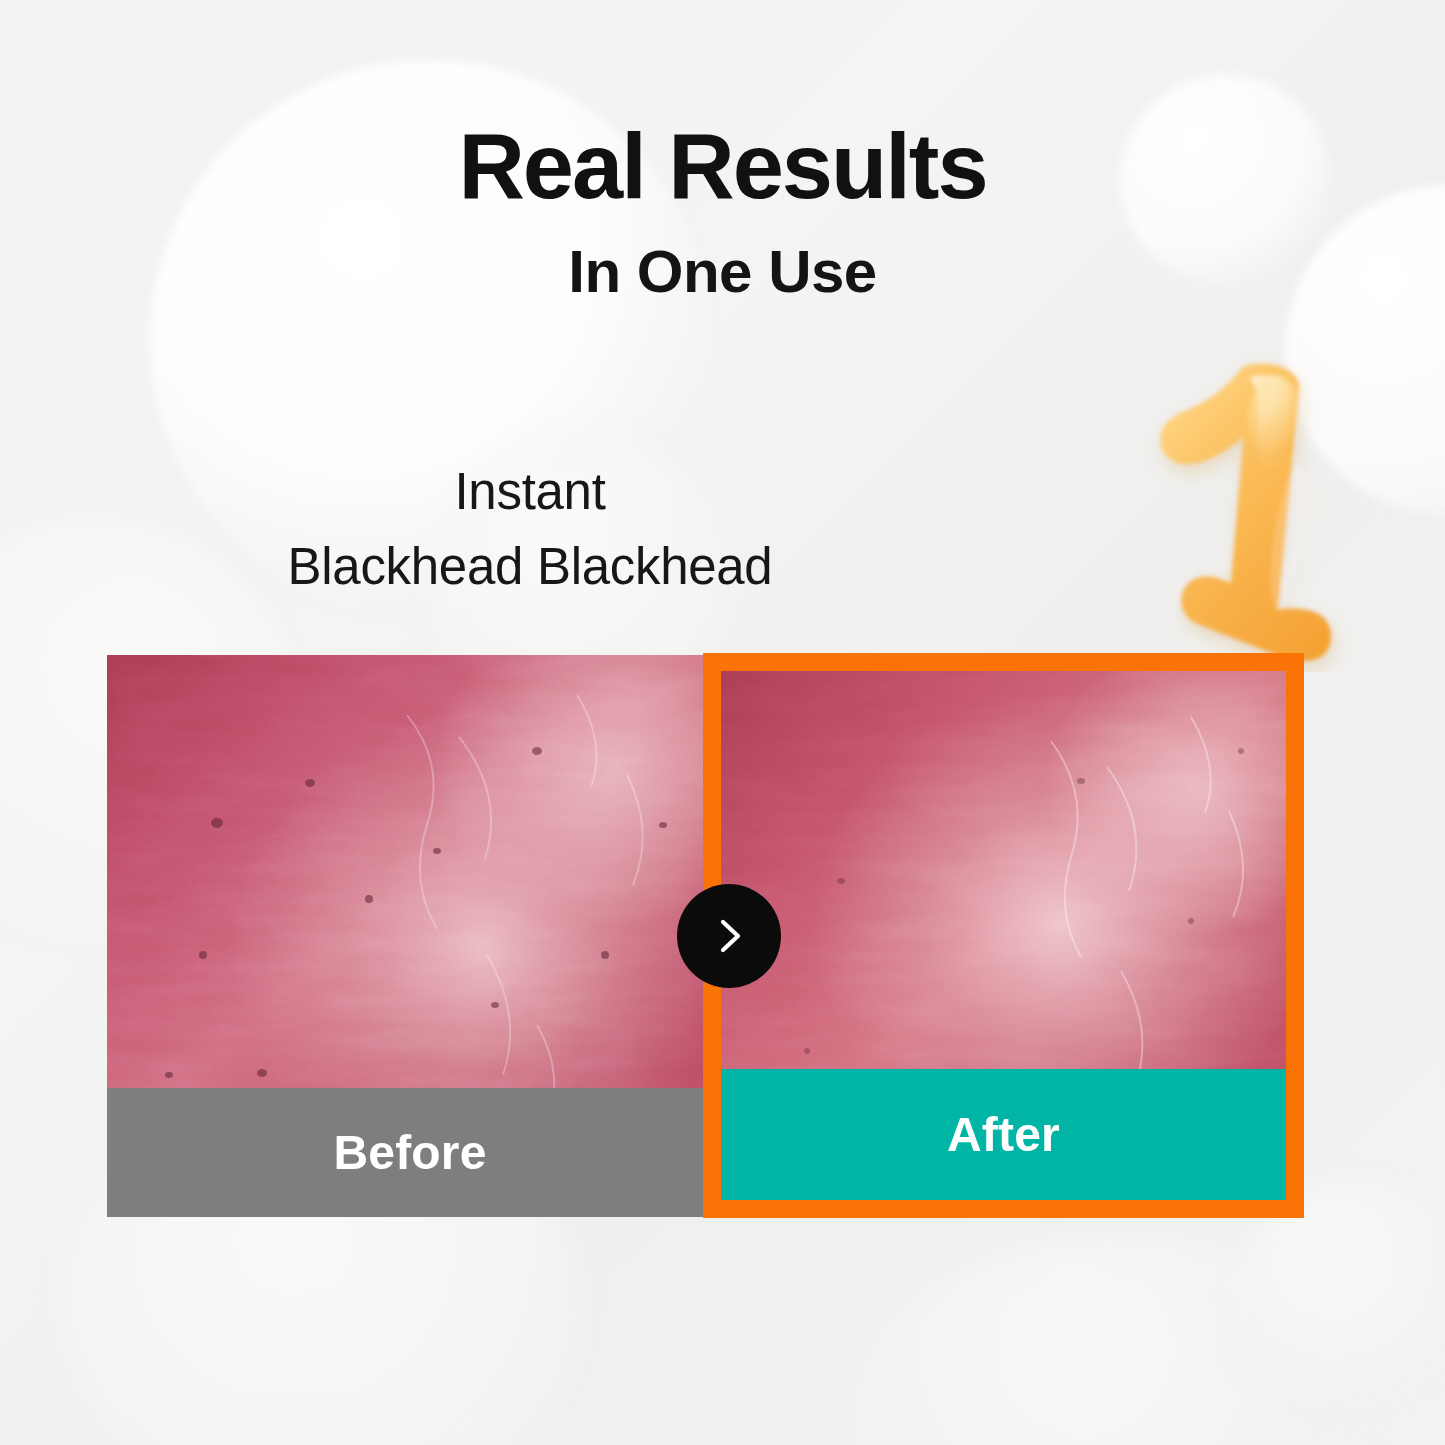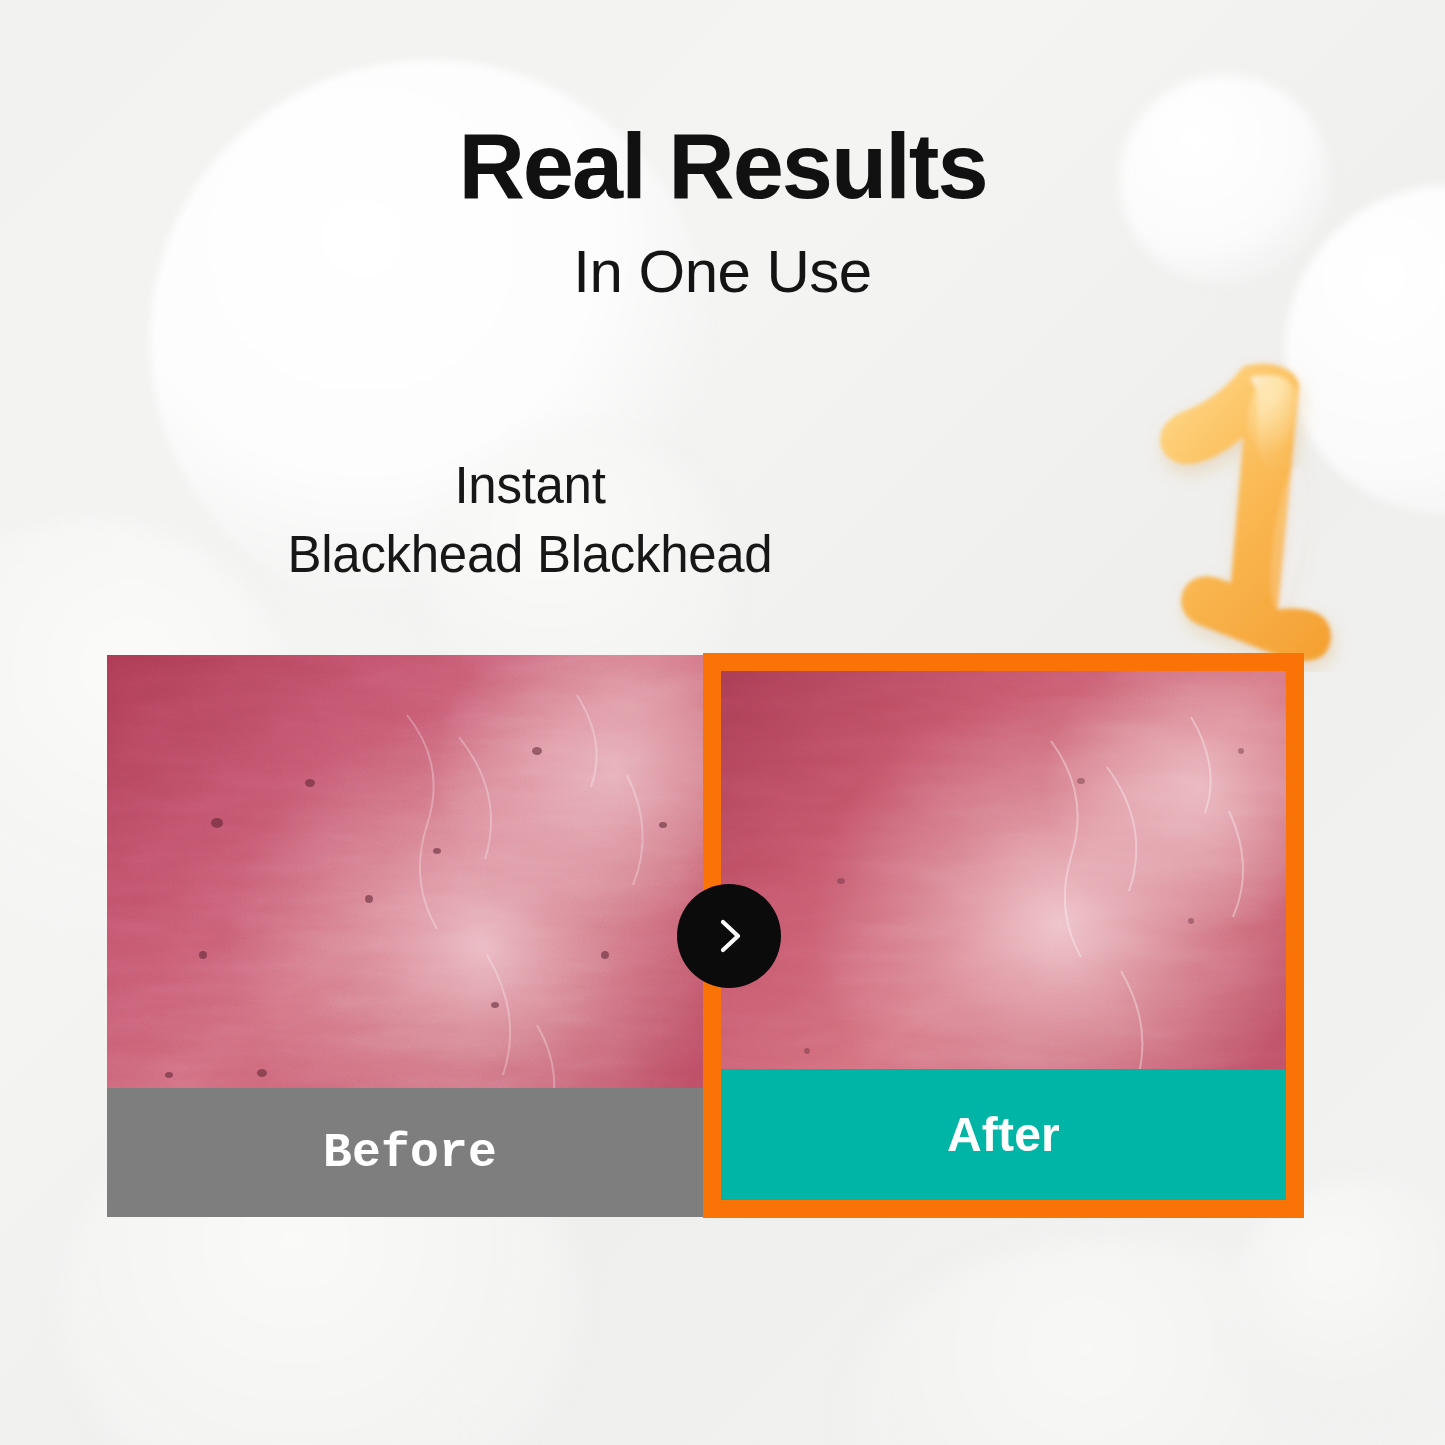--- a/index.html
+++ b/index.html
@@ -91,42 +91,42 @@
   .title-main {
     font-size: 92px;
     font-weight: 700;
     letter-spacing: -2px;
     color: #111111;
     line-height: 1.05;
     margin: 0;
   }
   .title-sub {
     font-size: 60px;
-    font-weight: 400;
+    font-weight: 700;
     letter-spacing: -0.5px;
     color: #141414;
     line-height: 1.1;
     margin: 24px 0 0 0;
   }
 
   
   .benefit-wrap {
     position: absolute;
     left: 0;
     width: 1060px;
     top: 452px;
     text-align: center;
   }
   .benefit-line {
     font-size: 51px;
     font-weight: 400;
     letter-spacing: -0.3px;
     color: #171717;
     line-height: 1.35;
-    margin: 0;
+    margin: 6px;
   }
 
   
   .number-one {
     position: absolute;
     left: 1095px;
     top: 352px;
     width: 300px;
     height: 320px;
   }
@@ -172,21 +172,20 @@
     left: 0;
     right: 0;
     bottom: 0;
     display: flex;
     align-items: center;
     justify-content: center;
   }
   .label-before {
     height: 129px;
     background: #7e7e7e;
-    font-family: Liberation Mono, monospace;
   }
   .label-after {
     height: 131px;
     background: #00b5a5;
   }
   .label-text {
     color: #ffffff;
     font-size: 48px;
     font-weight: 700;
     letter-spacing: 0.2px;

